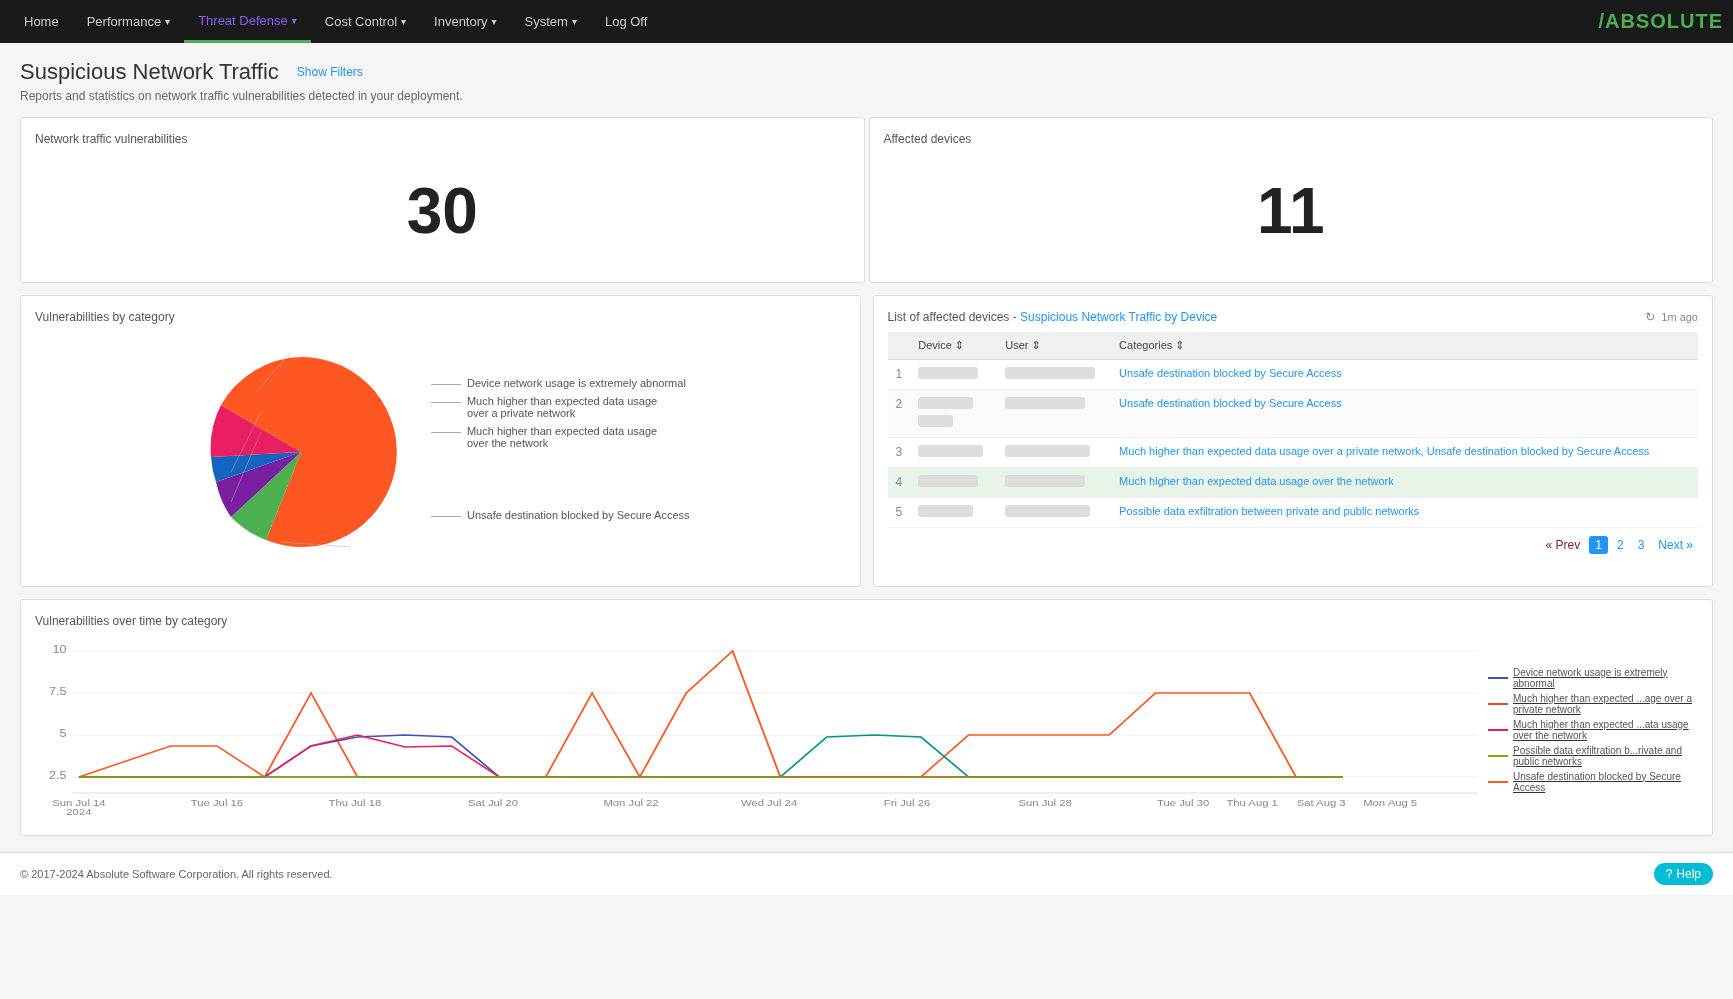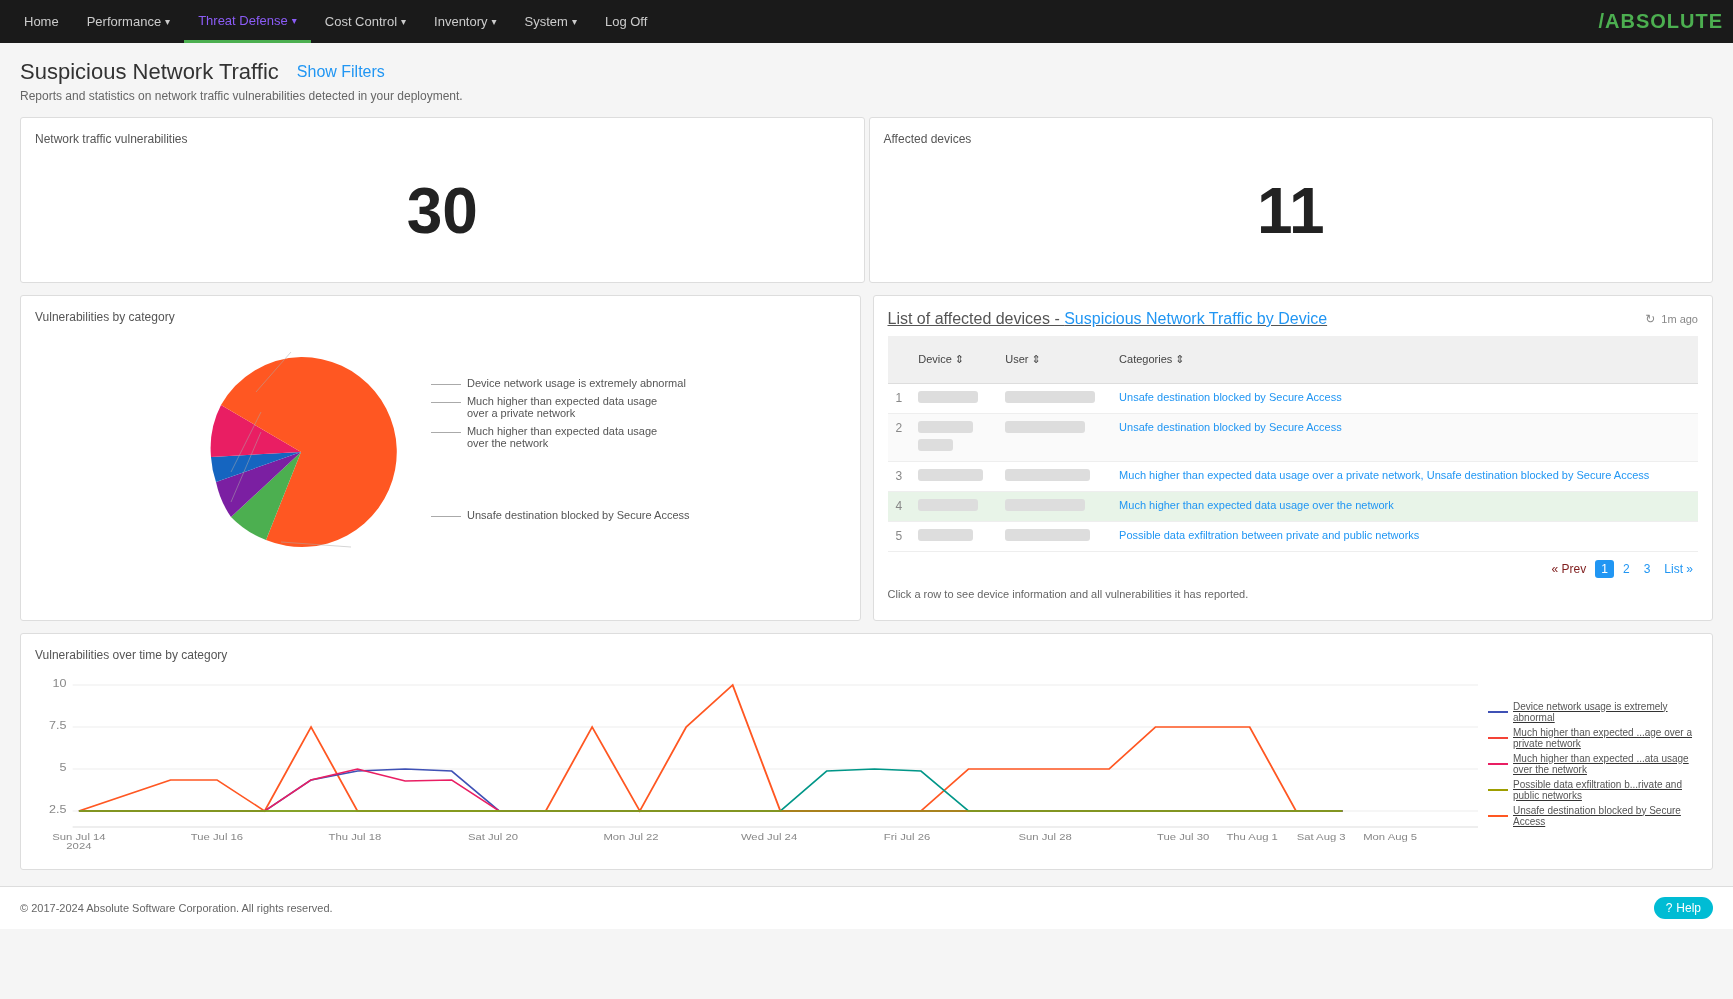--- a/index.html
+++ b/index.html
@@ -9,21 +9,21 @@
     .nav { background: #1a1a1a; display: flex; align-items: stretch; height: 43px; padding: 0 10px; }
     .nav-item { color: #ccc; display: flex; align-items: center; padding: 0 14px; cursor: pointer; font-size: 13px; white-space: nowrap; position: relative; }
     .nav-item.active { color: #8b5cf6; border-bottom: 3px solid #4caf50; }
     .nav-item .arrow { margin-left: 4px; font-size: 10px; }
     .nav-logo { margin-left: auto; display: flex; align-items: center; color: #fff; font-size: 20px; font-weight: 700; letter-spacing: 1px; }
     .nav-logo span { color: #4caf50; }
 
     
     .page { padding: 16px 20px; }
     .page-title { font-size: 22px; font-weight: 300; color: #333; margin-bottom: 4px; display: flex; align-items: center; gap: 18px; }
-    .show-filters { font-size: 16px; color: #2196f3; cursor: pointer; font-weight: 400; }
+    .show-filters { font-size: 12px; color: #2196f3; cursor: pointer; font-weight: 400; }
     .page-subtitle { font-size: 12px; color: #666; margin-bottom: 14px; }
 
     
     .top-row { display: grid; grid-template-columns: 1fr 1fr; gap: 4px; margin-bottom: 12px; }
     .panel { background: #fff; border: 1px solid #ddd; border-radius: 3px; padding: 14px; }
     .panel-title { font-size: 12px; color: #555; margin-bottom: 8px; font-weight: 500; }
     .big-number { font-size: 64px; font-weight: 700; color: #222; text-align: center; padding: 20px 0; }
 
     
     .mid-row { display: grid; grid-template-columns: 1fr 1fr; gap: 12px; margin-bottom: 12px; }
@@ -31,28 +31,28 @@
     
     .pie-panel { background: #fff; border: 1px solid #ddd; border-radius: 3px; padding: 14px; }
     .pie-container { display: flex; align-items: center; justify-content: center; padding: 10px 0; position: relative; }
     .pie-legend { font-size: 11px; color: #555; margin-left: 20px; }
     .pie-legend-item { display: flex; align-items: flex-start; margin-bottom: 6px; gap: 6px; }
     .pie-legend-line { width: 30px; height: 1px; background: #aaa; margin-top: 7px; flex-shrink: 0; }
 
     
     .table-panel { background: #fff; border: 1px solid #ddd; border-radius: 3px; padding: 14px; }
     .table-panel-header { display: flex; align-items: center; justify-content: space-between; margin-bottom: 8px; }
-    .table-panel-title { font-size: 16px; color: #555; font-weight: 500; text-decoration: underline; }
+    .table-panel-title { font-size: 12px; color: #555; font-weight: 500; }
     .table-panel-title a { color: #2196f3; text-decoration: none; }
     .table-meta { font-size: 11px; color: #888; display: flex; align-items: center; gap: 6px; }
     .refresh-icon { font-size: 12px; }
 
     table { width: 100%; border-collapse: collapse; font-size: 12px; }
     thead tr { background: #f0f0f0; }
-    th { padding: 17px 8px; text-align: left; font-weight: 500; color: #444; border-bottom: 1px solid #ddd; font-size: 11px; }
+    th { padding: 7px 8px; text-align: left; font-weight: 500; color: #444; border-bottom: 1px solid #ddd; font-size: 11px; }
     td { padding: 7px 8px; border-bottom: 1px solid #eee; vertical-align: top; }
     tr:nth-child(even) td { background: #fafafa; }
     tr:nth-child(4) td { background: #e8f4e8; }
     .row-num { color: #888; width: 20px; }
     .blurred-text { background: #ddd; border-radius: 3px; height: 12px; display: inline-block; }
     .categories-text { color: #2196f3; font-size: 11px; }
 
     
     .pagination { display: flex; justify-content: flex-end; align-items: center; gap: 4px; padding: 8px 0 4px; font-size: 12px; }
     .page-btn { color: #2196f3; cursor: pointer; padding: 2px 5px; }
@@ -224,23 +224,22 @@
               <td><span class="blurred-text" style="width: 85px;"></span></td>
               <td class="categories-text">Possible data exfiltration between private and public networks</td>
             </tr>
           </tbody>
       </table>
       <div class="pagination">
         <span class="page-btn disabled">« Prev</span>
         <span class="page-btn active">1</span>
         <span class="page-btn">2</span>
         <span class="page-btn">3</span>
-        <span class="page-btn">List »</span>
-      </div>
-      <div class="click-hint">Click a row to see device information and all vulnerabilities it has reported.</div>
+        <span class="page-btn">Next »</span>
+      </div>
     </div>
   </div>
 
   <div class="chart-panel">
     <div class="chart-title">Vulnerabilities over time by category</div>
     <div class="chart-area">
       <div class="chart-svg-container">
         <svg width="100%" height="180" viewBox="0 0 1150 180" preserveAspectRatio="none">
 
           <text x="25" y="15" font-size="10" fill="#888" text-anchor="end">10</text>

